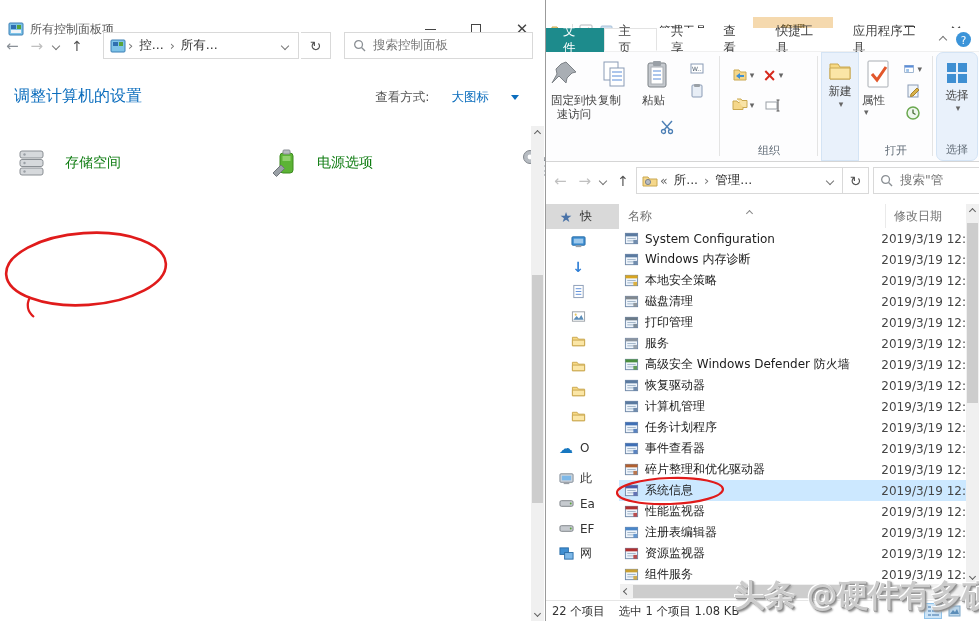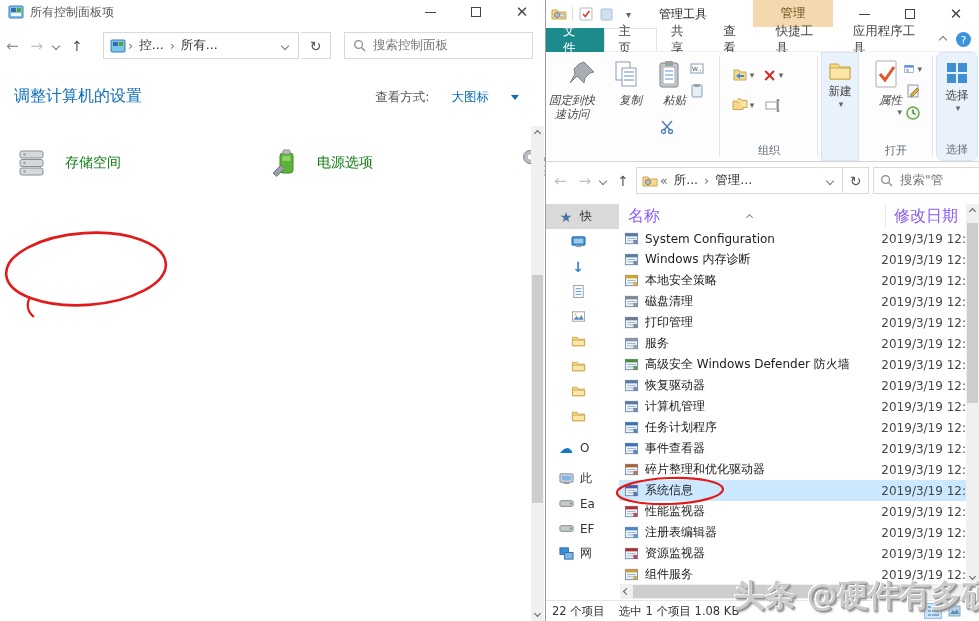--- a/index.html
+++ b/index.html
@@ -1,20 +1,20 @@
 <!DOCTYPE html>
 <html><head>
 <meta charset="utf-8">
 <style>
   * { margin:0; padding:0; box-sizing:border-box; }
   html,body { width:979px; height:621px; overflow:hidden; }
   body { position:relative; background:#fff; font-family:"DejaVu Sans","Liberation Sans",sans-serif; color:#333; font-size:12px; }
 
   
-  .titlebar { position:absolute; left:0; top:0; right:0; height:28px; background:#fff; display:flex; align-items:center; }
+  .titlebar { position:absolute; left:0; top:17px; right:0; height:28px; background:#fff; display:flex; align-items:center; }
   .win-btns { margin-left:auto; display:flex; height:100%; }
   .win-btn { width:46px; height:100%; display:flex; align-items:center; justify-content:center; color:#444; font-size:13px; }
   .win-btn .bar { width:11px; height:1px; background:#444; }
   .win-btn .box { width:10px; height:10px; border:1px solid #444; }
   .win-btn .x { font-size:15px; line-height:1; color:#444; }
   .chev { display:inline-block; width:6px; height:6px; border-left:1px solid #777; border-bottom:1px solid #777; }
   .c-up{ transform:rotate(135deg);} .c-down{ transform:rotate(-45deg);} .c-left{ transform:rotate(45deg);}
   .navbox { border:1px solid #d9d9d9; background:#fff; display:flex; align-items:center; }
   .ghost { color:#777; }
 
@@ -66,21 +66,21 @@
   .tab.selected { background:#fff; border-color:#e3e3e3; border-bottom-color:#fff; }
   #tabs-right { margin-left:auto; display:flex; align-items:center; gap:10px; padding-right:8px; }
   .help-dot { width:15px; height:15px; border-radius:50%; background:#3b94d9; color:#fff; font-size:10.5px; display:flex; align-items:center; justify-content:center; }
 
   
   #ribbon { position:absolute; left:0; top:52px; right:0; height:110px; background:#fdfdfe; border-bottom:1px solid #d5d5d5; }
   .rgroup { position:absolute; top:0; height:109px; display:flex; flex-direction:column; }
   .rgroup .content { flex:1; display:flex; align-items:flex-start; padding-top:6px; position:relative; }
   .rgroup .glabel { height:18px; text-align:center; font-size:11px; color:#5f6a75; }
   .gsep { position:absolute; top:4px; height:100px; width:1px; background:#e4e4e4; }
-  .bigbtn { display:flex; flex-direction:column; align-items:flex-end; width:50px; font-size:11.5px; color:#444; text-align:center; line-height:1.25;font-style:italic; }
+  .bigbtn { display:flex; flex-direction:column; align-items:flex-start; width:50px; font-size:11.5px; color:#444; text-align:center; line-height:1.25; }
   .bigbtn .ic { width:32px; height:32px; margin-bottom:3px; }
   .bigbtn .ic svg { width:32px; height:32px; }
   .smallcol { display:flex; flex-direction:column; gap:4px; margin-left:2px; padding-top:2px; }
   .sico { width:18px; height:18px; display:flex; align-items:center; justify-content:center; }
   .sico svg { width:16px; height:16px; }
   .tinycaret { font-size:9px; color:#666; margin-left:2px; }
   .strip { background:#e9f1fb; border:1px solid #d4e4f5; display:flex; flex-direction:column; align-items:center; padding-top:4px; }
   .orggrid { display:grid; grid-template-columns:26px 26px; grid-auto-rows:26px; gap:4px; padding-top:4px; margin-left:8px; }
   .orgcell { display:flex; align-items:center; justify-content:center; font-size:11px; color:#555; }
   .xdel { color:#d62a1e; font-weight:bold; font-size:17px; line-height:1; }
@@ -95,21 +95,21 @@
   
   #ex-sidebar { position:absolute; left:0; top:204px; width:73px; height:380px; overflow:hidden; }
   .side-row { height:25px; display:flex; align-items:center; padding-left:12px; font-size:12px; color:#333; white-space:nowrap; overflow:hidden; }
   .side-row.child { padding-left:24px; }
   .side-row.selected { background:#d9d9d9; }
   .side-ico { width:16px; height:16px; flex:none; margin-right:6px; display:inline-flex; align-items:center; justify-content:center; }
   .side-ico svg { width:15px; height:15px; }
   .side-gap { height:6px; }
 
   #ex-filepane { position:absolute; left:73px; top:204px; width:347px; height:380px; }
-  #ex-colheads { height:24px; display:flex; align-items:center; color:#8b5cf6; font-size:16px; position:relative; }
+  #ex-colheads { height:24px; display:flex; align-items:center; color:#737373; font-size:12px; position:relative; }
   #col-name { width:267px; padding-left:9px; border-right:1px solid #eaeaea; height:100%; display:flex; align-items:center; position:relative; }
   #col-sort { position:absolute; left:128px; top:1px; }
   #col-sort .chev { width:5px; height:5px; border-color:#888; }
   #col-date { padding-left:8px;text-align:center; }
   .frow { height:21px; display:flex; align-items:center; font-size:12px; }
   .frow.selected { background:#cce8ff; }
   .f-ico { width:15px; height:15px; margin:0 6px 0 5px; flex:none; }
   .f-ico svg { width:15px; height:15px; }
   .f-name { width:240px; white-space:nowrap; overflow:hidden; color:#1b1b1b; }
   .f-date { color:#454545; white-space:nowrap; }

